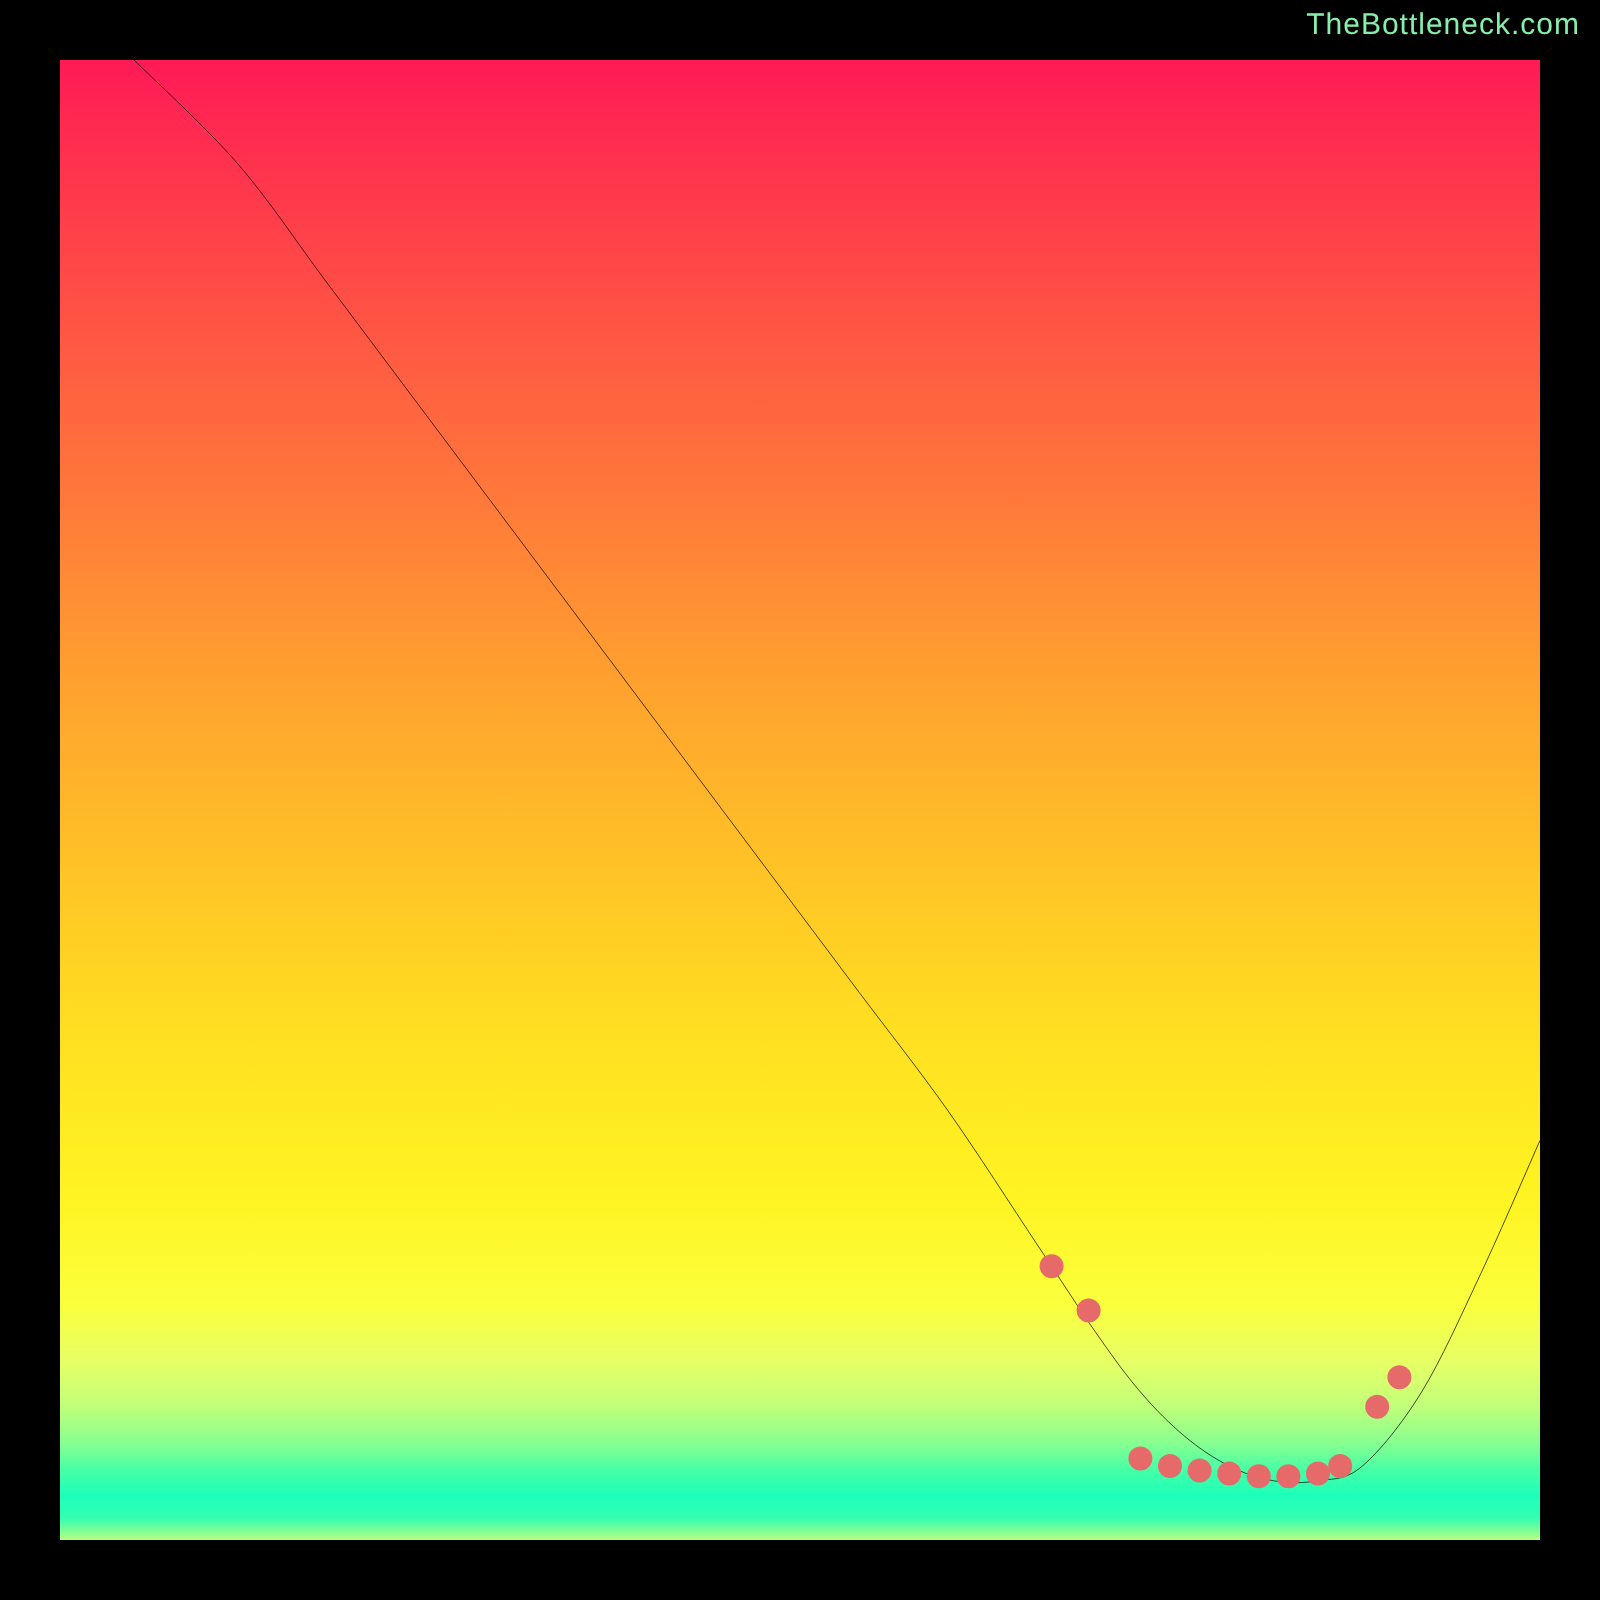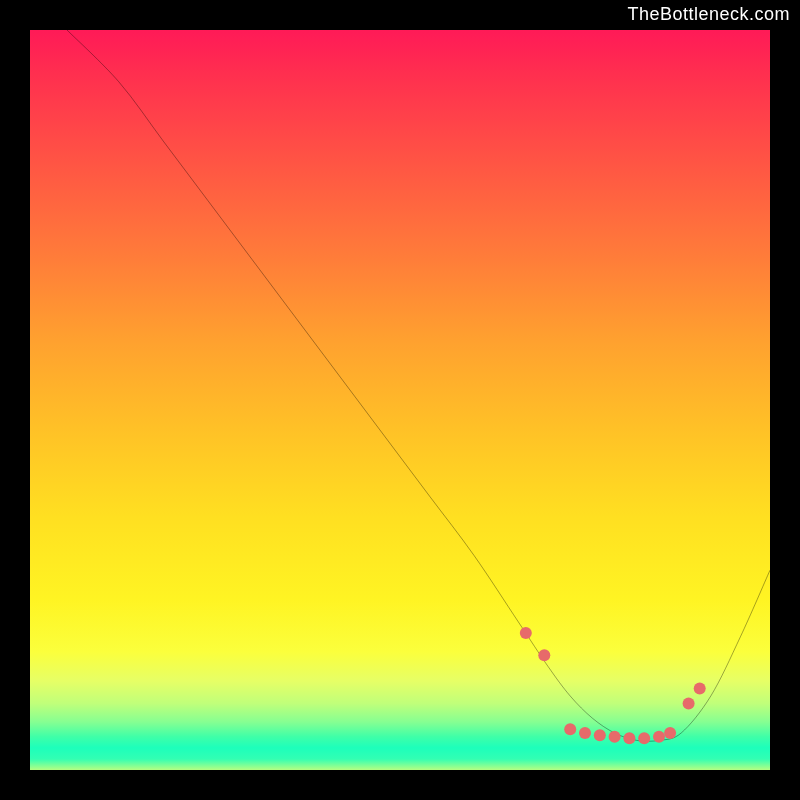--- a/index.html
+++ b/index.html
@@ -14,22 +14,22 @@
   .frame {
     position: relative;
     width: 800px;
     height: 800px;
     background: #000;
   }
   .watermark {
     position: absolute;
     top: 4px;
     right: 10px;
-    color: #ffffff;
-    font-size: 18px;
+    color: #86efac;
+    font-size: 15px;
     font-weight: 500;
     letter-spacing: 0.5px;
     z-index: 20;
   }
   .plot-area {
     position: absolute;
     left: 30px;
     top: 30px;
     width: 740px;
     height: 740px;

